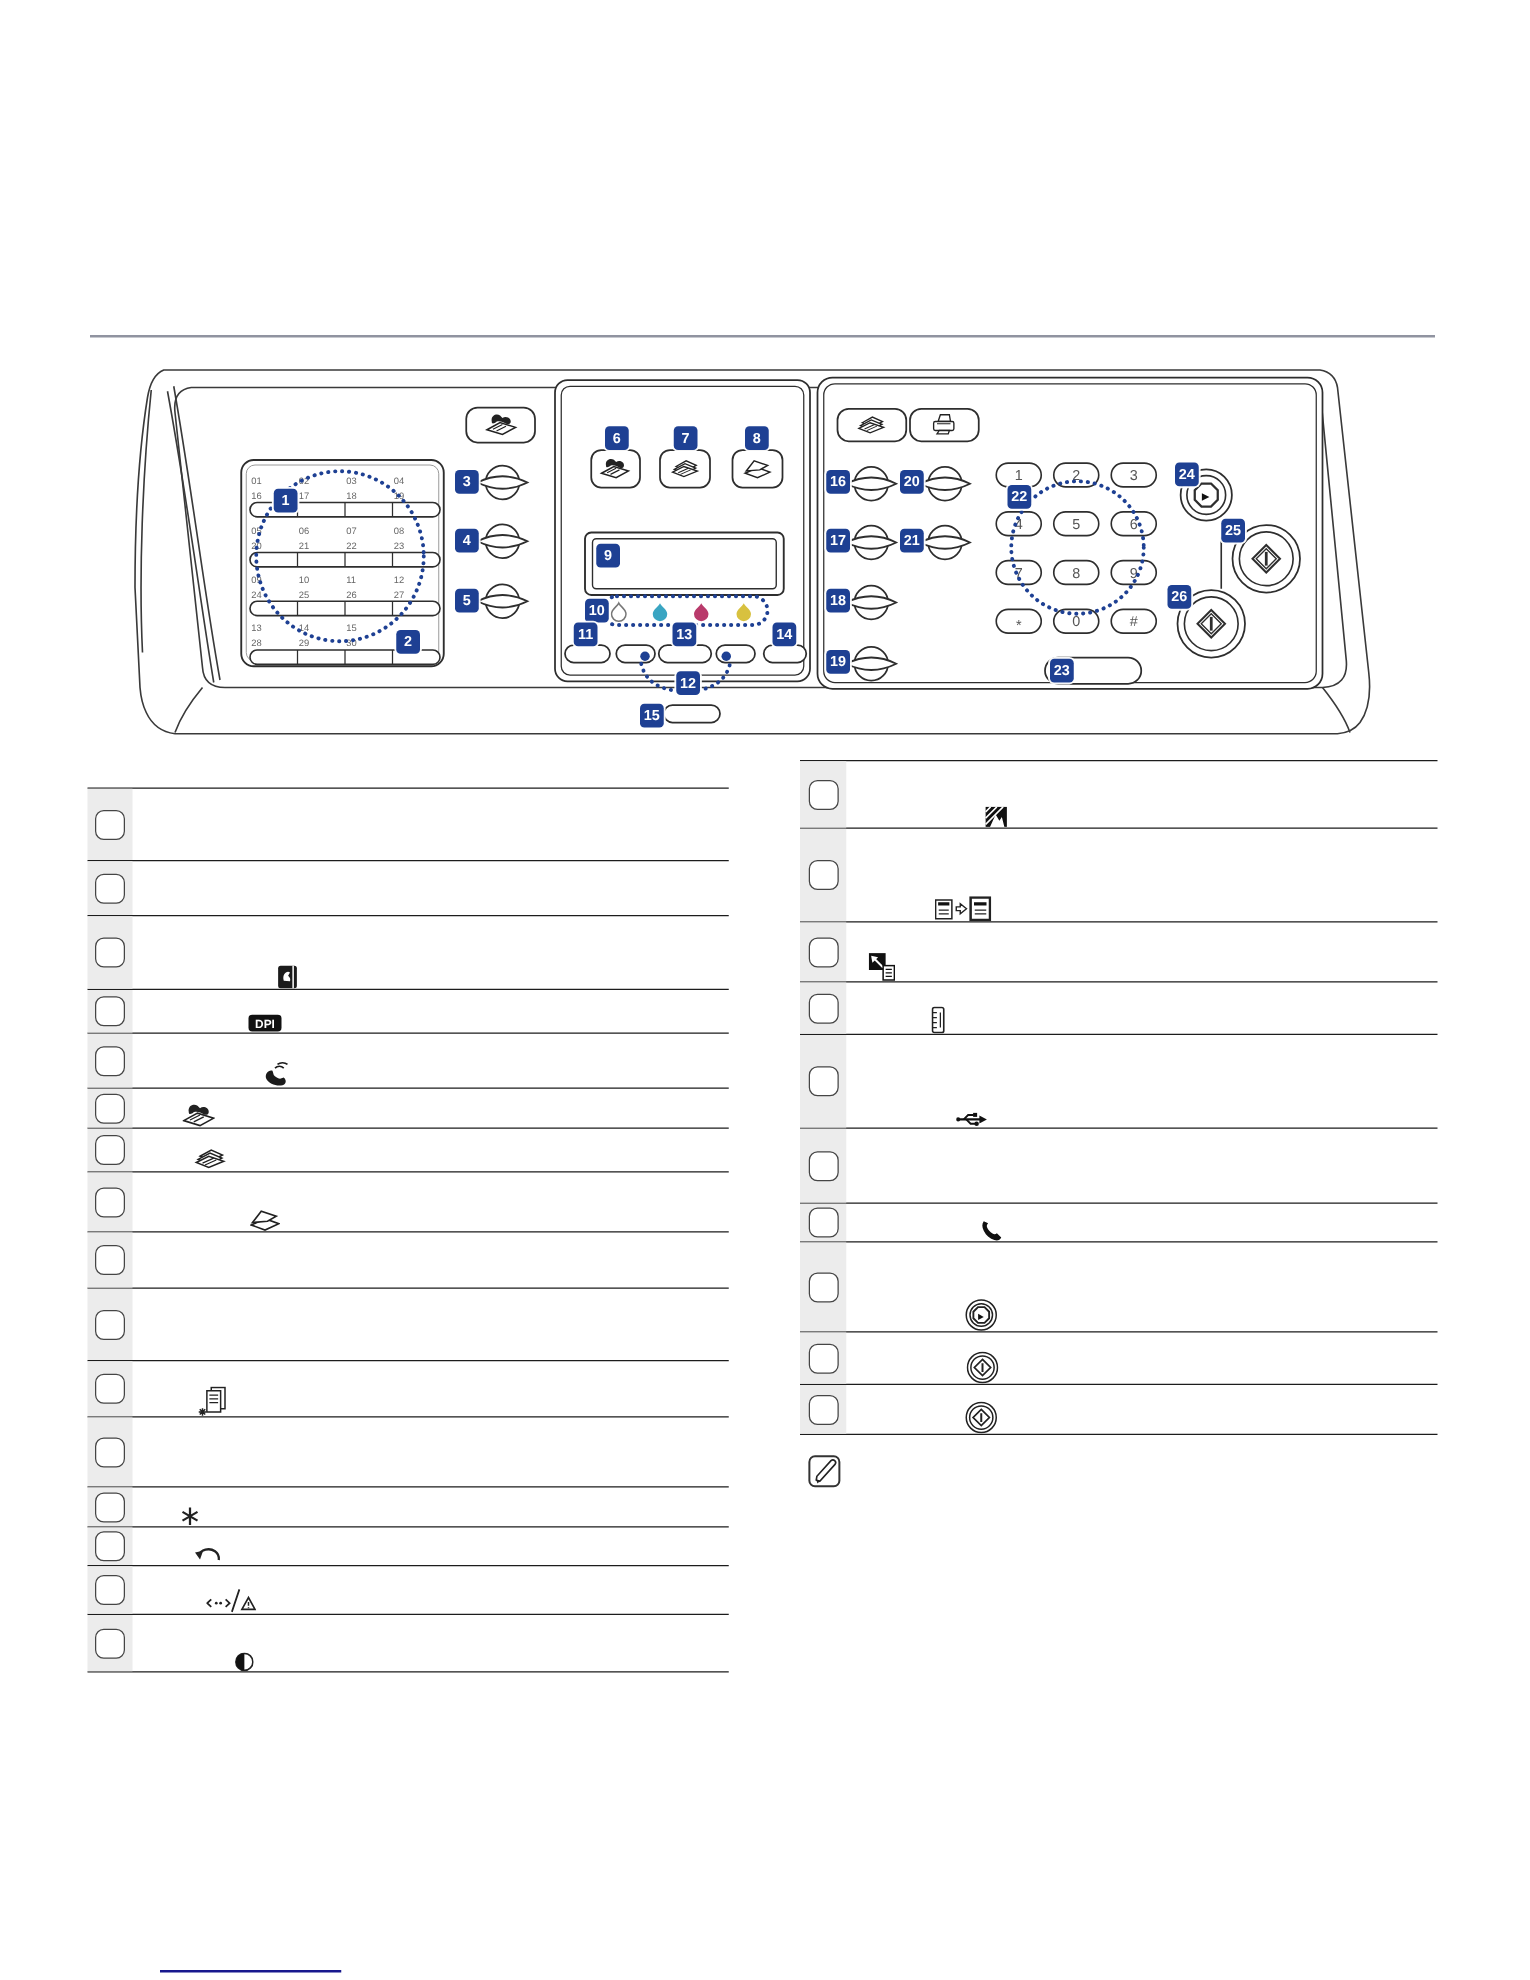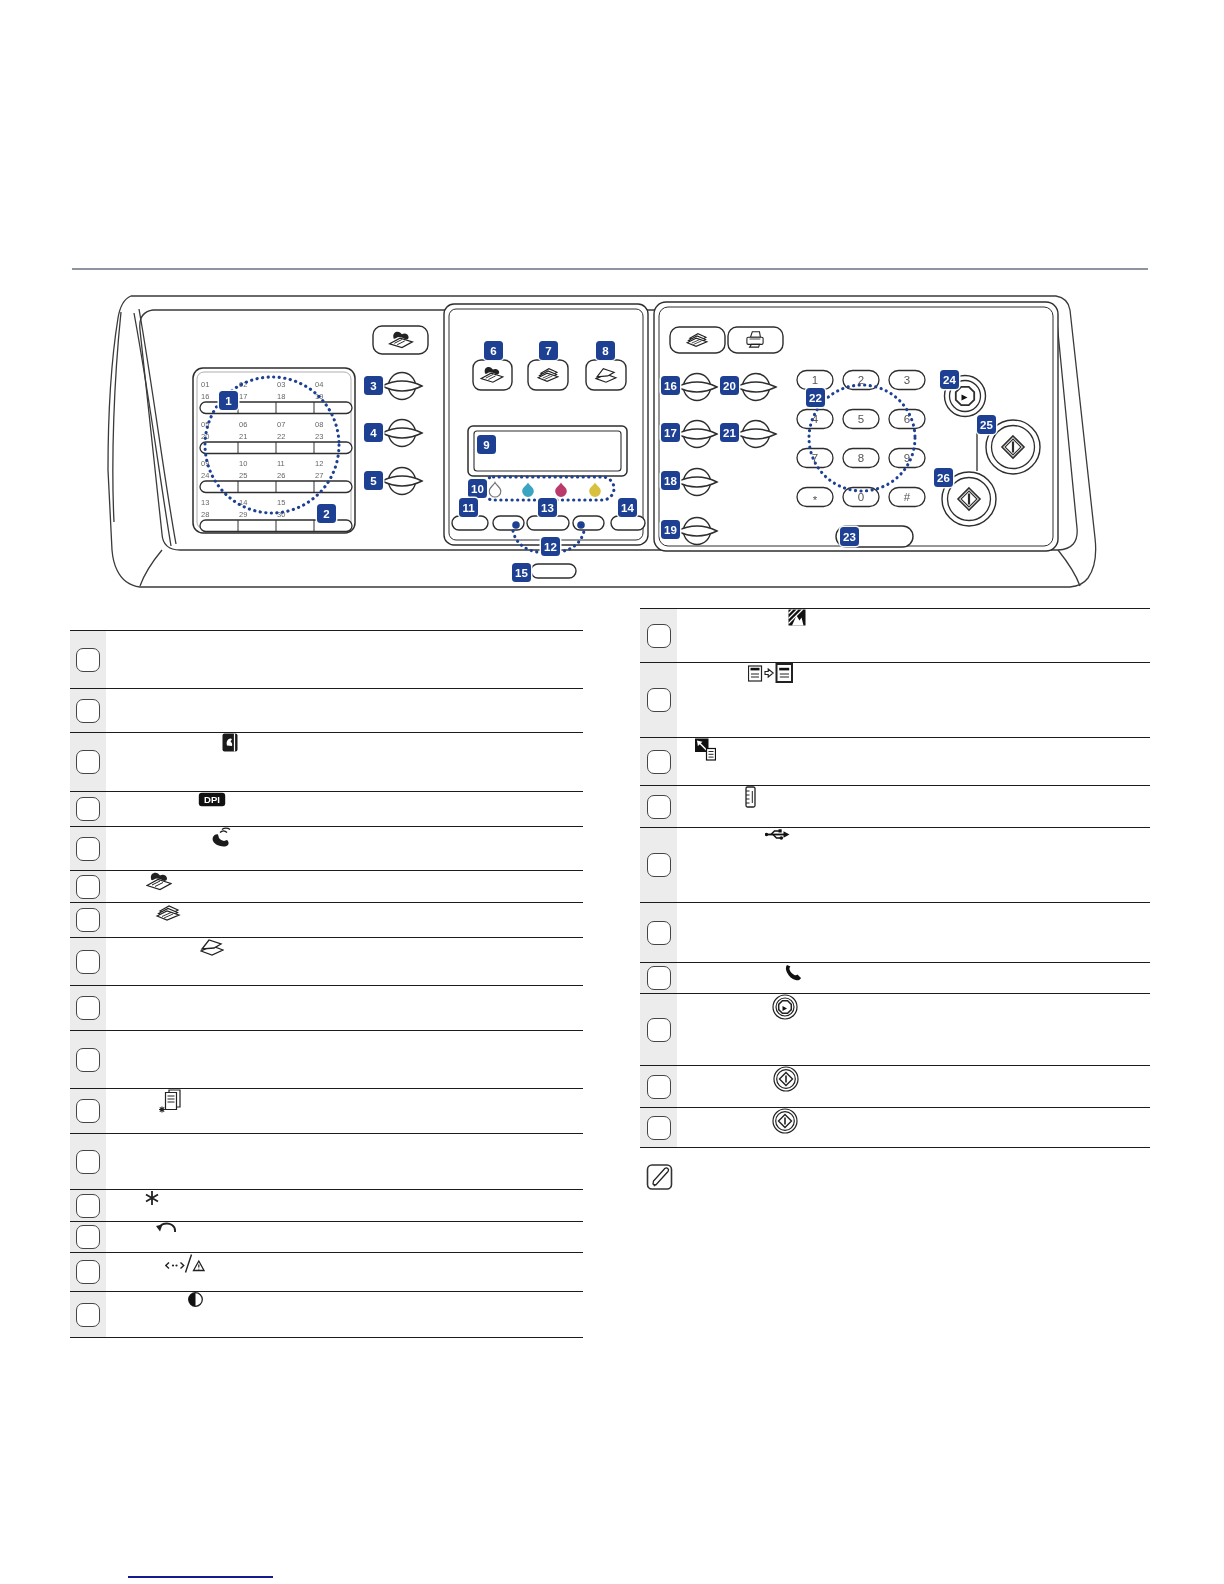--- a/index.html
+++ b/index.html
@@ -12,21 +12,21 @@
   .co{position:absolute;width:19px;height:19px;background:#1e4093;border-radius:3.5px;
       color:#fff;font-size:11.5px;font-weight:bold;display:flex;align-items:center;
       justify-content:center;box-shadow:0 0 0 1.5px rgba(255,255,255,.95);z-index:6;}
   
   .tbl{position:absolute;border-top:1.5px solid #1c1c1c;}
   .trow{display:flex;border-bottom:1.5px solid #1c1c1c;box-sizing:border-box;}
   .strip{background:#ececec;display:flex;align-items:center;justify-content:center;flex:0 0 auto;}
   .tbl-l .strip{width:36px;}
   .tbl-r .strip{width:37px;}
   .numbox{width:22px;height:22px;background:#fff;border:1.6px solid #454545;border-radius:7px;}
-  .cell{flex:1;display:flex;align-items:flex-start;}
+  .cell{flex:1;display:flex;align-items:flex-end;}
   .icn{display:block;}
   svg text{font-family:"Liberation Sans",sans-serif;}
   .sd{font-size:7.5px;fill:#666;}
   .kp{font-size:11.5px;fill:#555;text-anchor:middle;}
   .dots{stroke:#1e4093;stroke-width:3.1;stroke-dasharray:0.2 5.4;stroke-linecap:round;fill:none;}
 </style>
 </head>
 <body>
 
 <div class="page">

